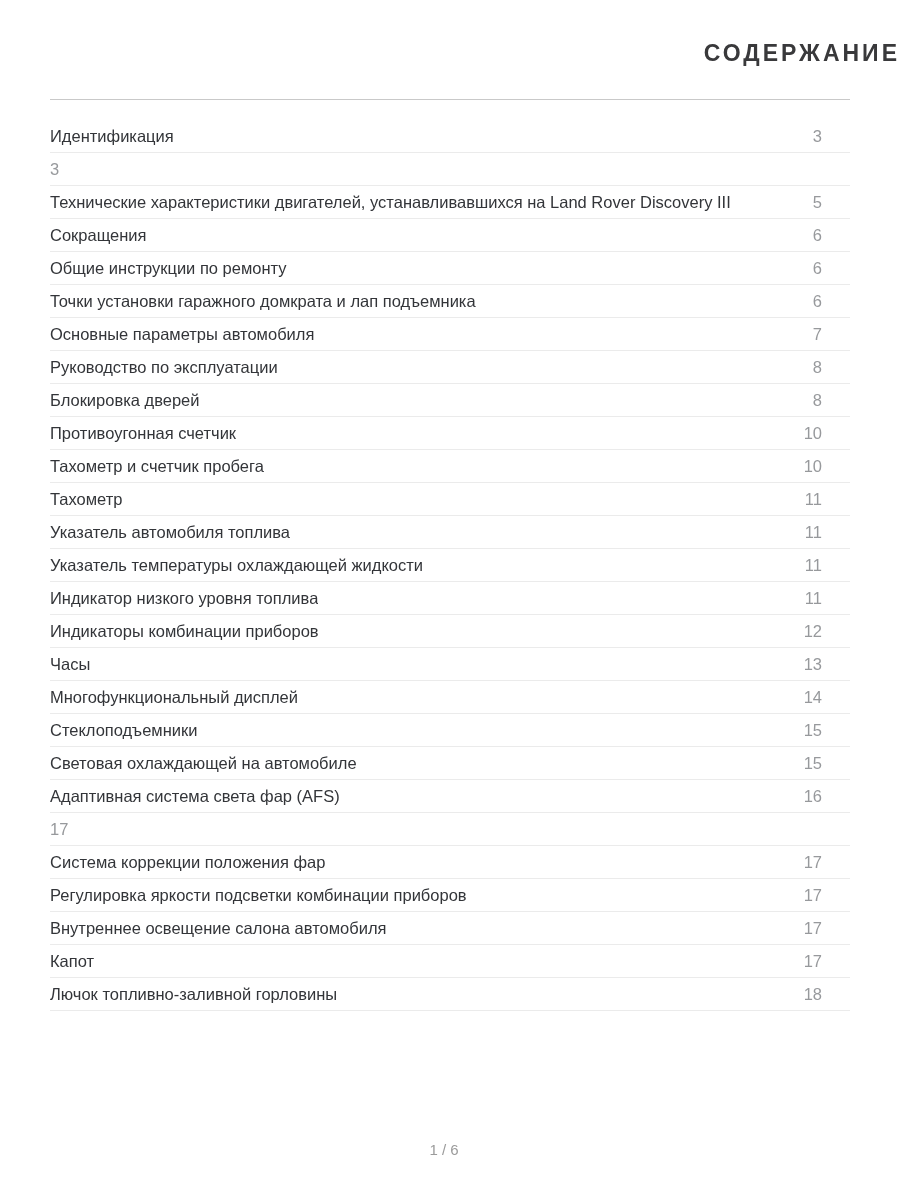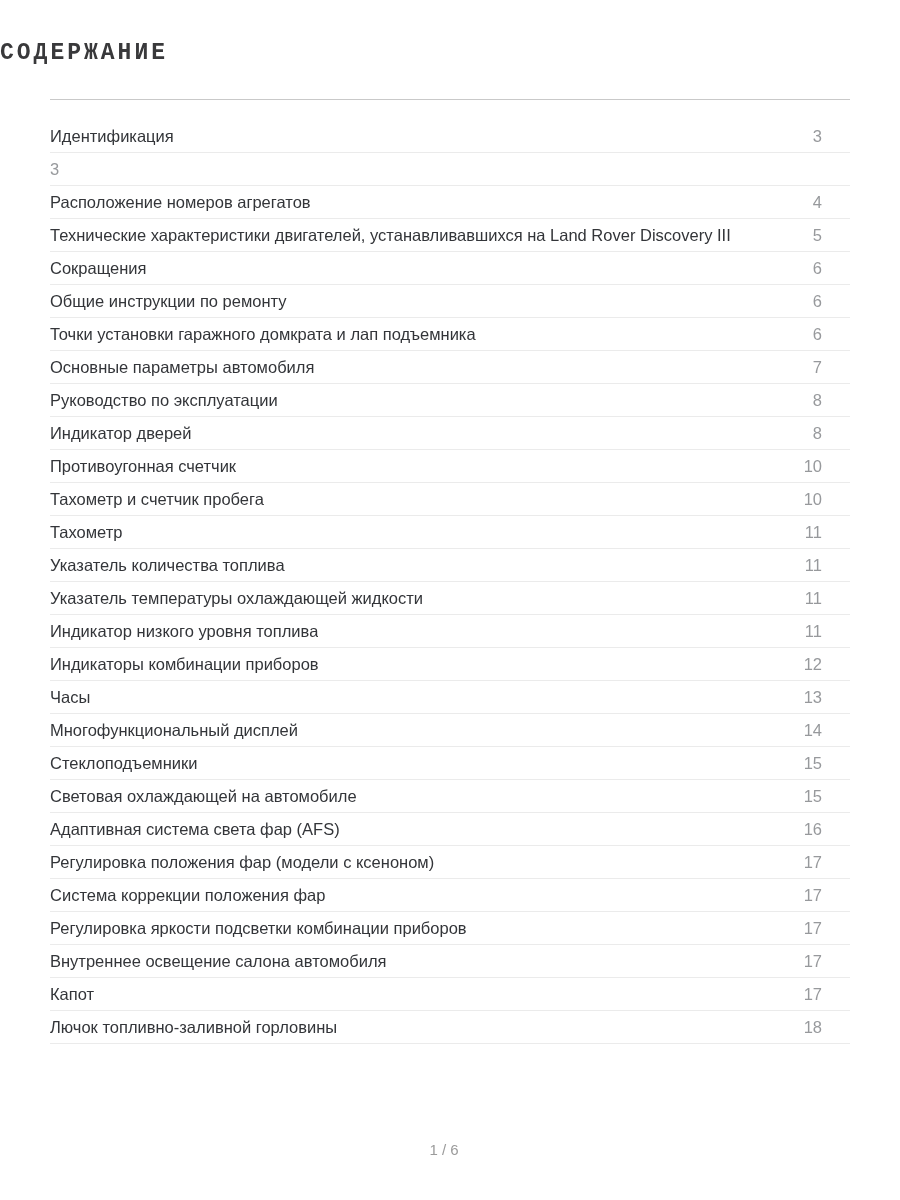--- a/index.html
+++ b/index.html
@@ -13,27 +13,26 @@
   body{
     width:900px;height:1200px;
     background:#ffffff;
     font-family:"Liberation Sans","DejaVu Sans",sans-serif;
     position:relative;
     overflow:hidden;
   }
   .page-title{
     padding-top:41px;
     margin:0;
-    text-align:left;
+    text-align:right;
     font-size:23px;
     line-height:24px;
     font-weight:700;
     letter-spacing:3px;
     color:#39393b;
-    font-family:Liberation Mono, monospace;
   }
   .header-rule{
     margin:34px 50px 0 50px;
     height:0;
     border-top:1px solid var(--rule-color);
   }
   .toc{
     margin:20px 50px 8px 50px;
   }
   .toc-row{
@@ -75,24 +74,20 @@
 <div class="toc" id="toc-list">
   <div class="toc-row">
     <span class="toc-label">Идентификация</span>
     <span class="toc-page">3</span>
   </div>
 
   <div class="toc-row">
     <span class="toc-page">3</span>
   </div>
 
-  <div class="toc-row">
-    <span class="toc-label">Расположение номеров агрегатов</span>
-    <span class="toc-page">4</span>
-  </div>
 
   <div class="toc-row">
     <span class="toc-label">Технические характеристики двигателей, устанавливавшихся на Land Rover Discovery III</span>
     <span class="toc-page">5</span>
   </div>
 
   <div class="toc-row">
     <span class="toc-label">Сокращения</span>
     <span class="toc-page">6</span>
   </div>
@@ -111,41 +106,41 @@
     <span class="toc-label">Основные параметры автомобиля</span>
     <span class="toc-page">7</span>
   </div>
 
   <div class="toc-row">
     <span class="toc-label">Руководство по эксплуатации</span>
     <span class="toc-page">8</span>
   </div>
 
   <div class="toc-row">
-    <span class="toc-label">Индикатор дверей</span>
+    <span class="toc-label">Блокировка дверей</span>
     <span class="toc-page">8</span>
   </div>
 
   <div class="toc-row">
     <span class="toc-label">Противоугонная счетчик</span>
     <span class="toc-page">10</span>
   </div>
 
   <div class="toc-row">
     <span class="toc-label">Тахометр и счетчик пробега</span>
     <span class="toc-page">10</span>
   </div>
 
   <div class="toc-row">
     <span class="toc-label">Тахометр</span>
     <span class="toc-page">11</span>
   </div>
 
   <div class="toc-row">
-    <span class="toc-label">Указатель количества топлива</span>
+    <span class="toc-label">Указатель автомобиля топлива</span>
     <span class="toc-page">11</span>
   </div>
 
   <div class="toc-row">
     <span class="toc-label">Указатель температуры охлаждающей жидкости</span>
     <span class="toc-page">11</span>
   </div>
 
   <div class="toc-row">
     <span class="toc-label">Индикатор низкого уровня топлива</span>
@@ -176,21 +171,20 @@
     <span class="toc-label">Световая охлаждающей на автомобиле</span>
     <span class="toc-page">15</span>
   </div>
 
   <div class="toc-row">
     <span class="toc-label">Адаптивная система света фар (AFS)</span>
     <span class="toc-page">16</span>
   </div>
 
   <div class="toc-row">
-    <span class="toc-label">Регулировка положения фар (модели с ксеноном)</span>
     <span class="toc-page">17</span>
   </div>
 
   <div class="toc-row">
     <span class="toc-label">Система коррекции положения фар</span>
     <span class="toc-page">17</span>
   </div>
 
   <div class="toc-row">
     <span class="toc-label">Регулировка яркости подсветки комбинации приборов</span>

